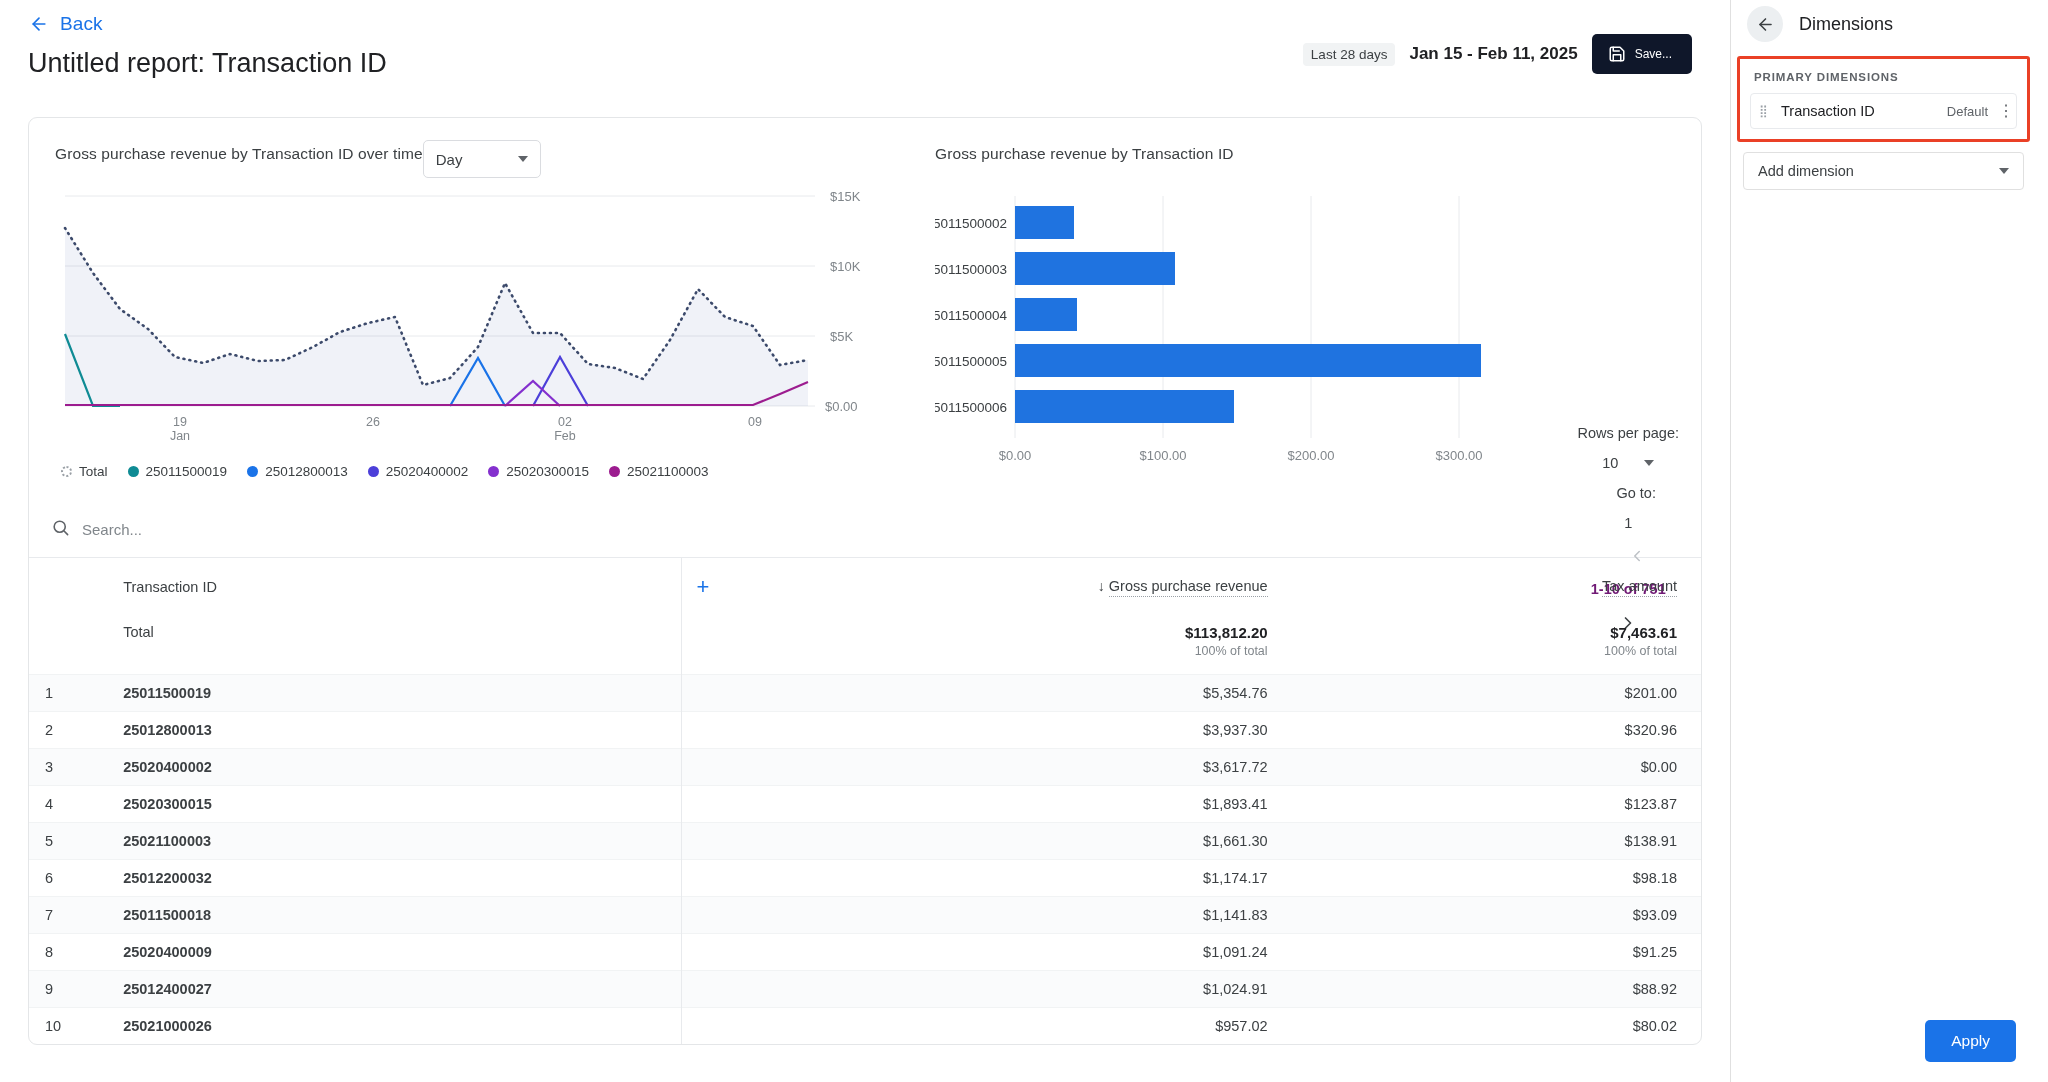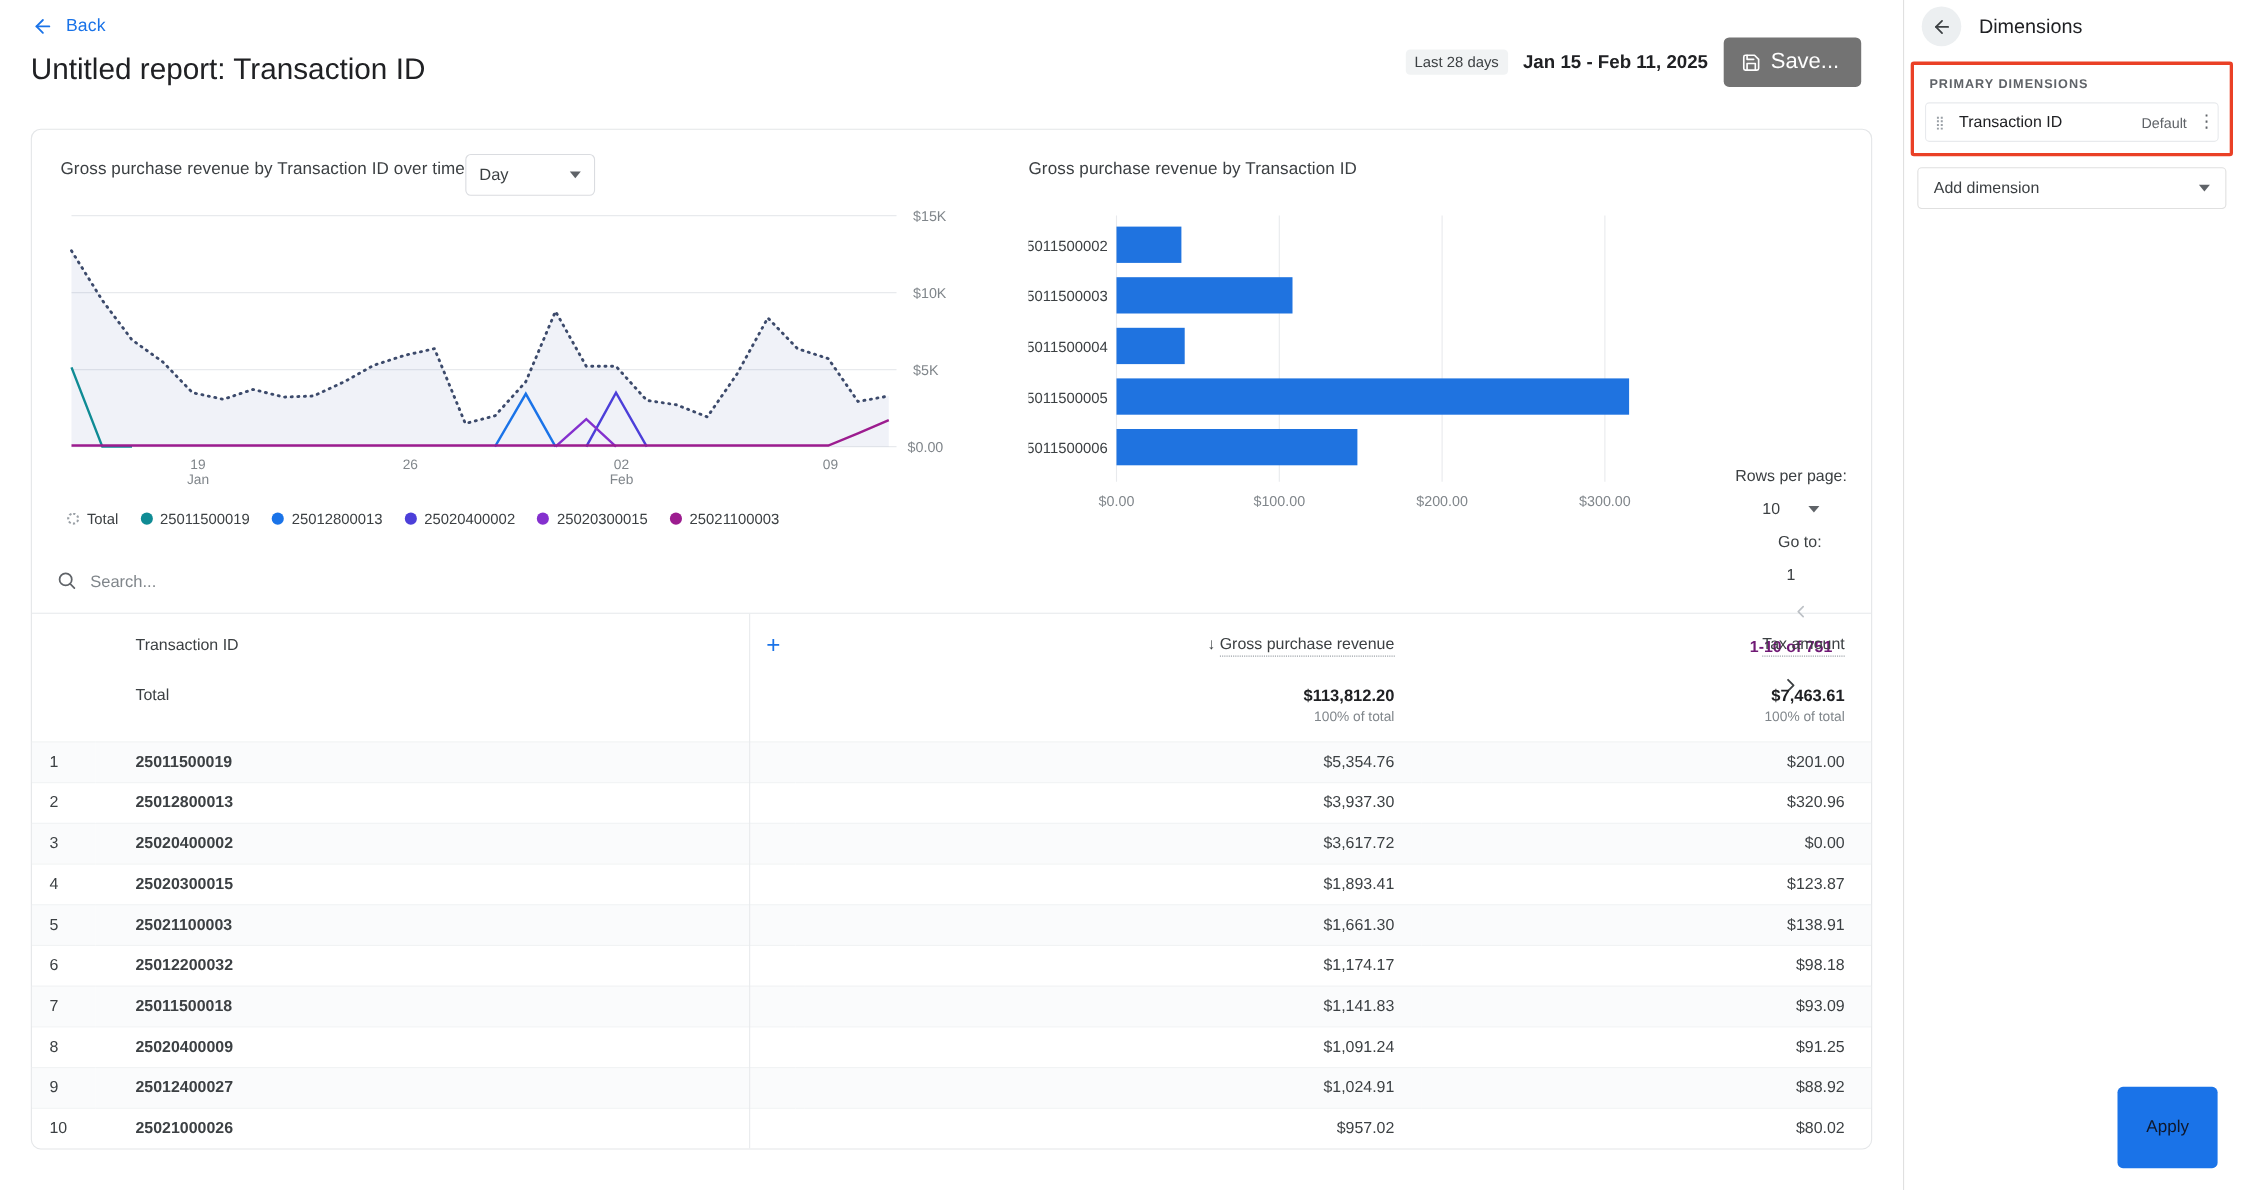--- a/index.html
+++ b/index.html
@@ -16,36 +16,36 @@
     width: 1730px; height: 1082px;
     position: relative;
     background: #ffffff;
     overflow: hidden;
   }
 
   
   .topbar { padding: 10px 0 0 28px; }
   .back-row { display:flex; align-items:center; gap:10px; height:28px; }
   .back-arrow { width:22px; height:22px; display:flex; align-items:center; justify-content:center; color:#1a73e8; }
-  .back-label { color:#1a73e8; font-size:16px; font-weight:500; letter-spacing:.1px; }
+  .back-label { color:#1a73e8; font-size:19px; font-weight:500; letter-spacing:.1px; }
   .page-title { font-size:27px; color:#202124; font-weight:400; margin-top:10px; letter-spacing:0px; }
 
   .header-right {
     position:absolute; top:34px; right:38px;
     display:flex; align-items:center; gap:14px;
   }
   .chip-last {
     background:#f1f3f4; color:#3c4043; font-size:13.5px;
     padding:4px 8px; border-radius:4px; white-space:nowrap;
   }
   .date-range { font-size:17px; color:#202124; font-weight:700; white-space:nowrap; }
   .save-btn {
     display:flex; align-items:center; gap:9px;
-    background:#737373; color:#fff; border:none; border-radius:5px;
-    padding:11px 20px 11px 16px; font-size:20px; font-weight:500;
+    background:#0f172a; color:#fff; border:none; border-radius:5px;
+    padding:11px 20px 11px 16px; font-size:12px; font-weight:500;
     font-family:"Liberation Sans", sans-serif; cursor:pointer;
   }
   .save-btn svg { display:block; }
 
   
   .card {
     margin: 38px 28px 0 28px;
     border:1px solid #e4e6e8;
     border-radius:9px;
     background:#fff;
@@ -158,22 +158,22 @@
 
   .add-dim {
     margin: 10px 12px 0 12px; height:38px;
     border:1px solid #e0e0e0; border-radius:4px;
     display:flex; align-items:center; justify-content:space-between;
     padding: 0 14px; font-size:14.5px; color:#3c4043; cursor:pointer;
   }
 
   .apply-wrap { position:absolute; right:20px; bottom:20px; }
   .apply-btn {
-    background:#1a73e8; color:#0f172a; border:none; border-radius:5px;
-    padding:28px 26px; font-size:15.5px; font-weight:500; cursor:pointer;
+    background:#1a73e8; color:#ffffff; border:none; border-radius:5px;
+    padding:12px 26px; font-size:15.5px; font-weight:500; cursor:pointer;
     font-family:"Liberation Sans", sans-serif;
   }
 </style>
 </head>
 <body>
 
 <div class="app">
 
   <div class="main">
 

